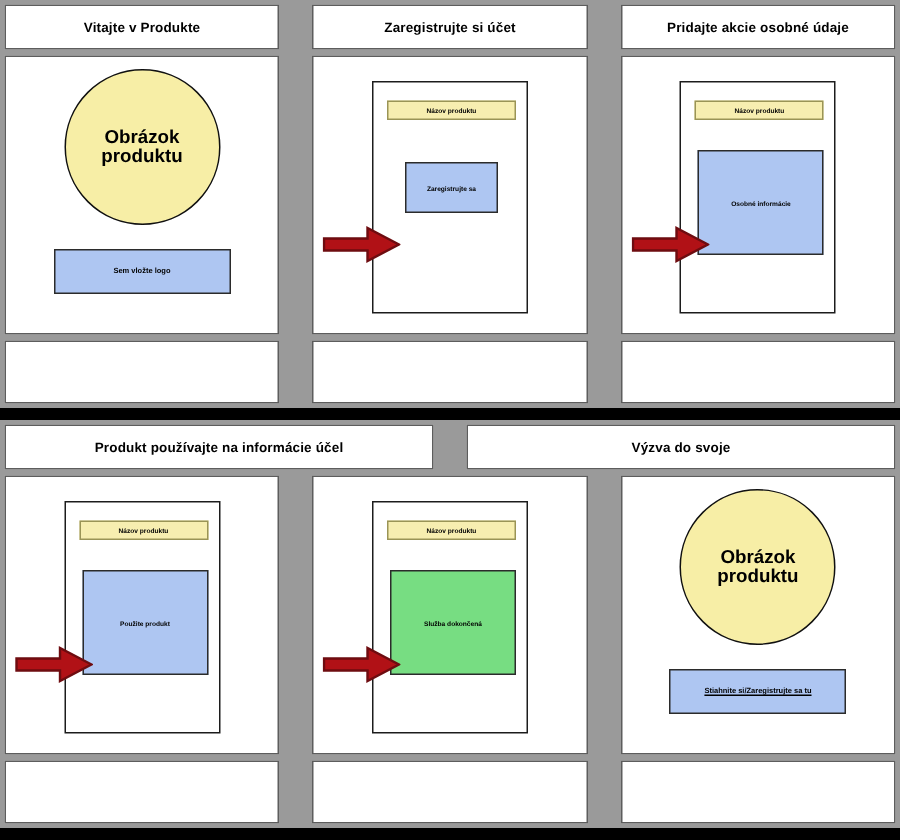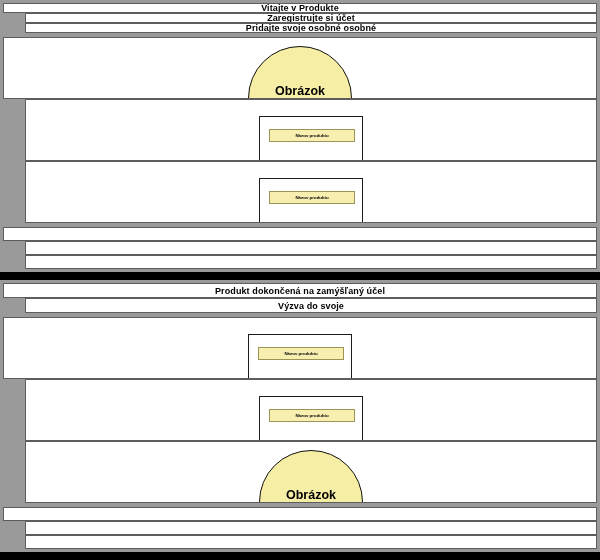--- a/index.html
+++ b/index.html
@@ -38,21 +38,21 @@
     top: 3px;
     right: 3px;
     bottom: 3px;
     display: flex;
     flex-direction: column;
   }
 
   
   .strip {
     display: flex;
-    flex-direction: column;
+    flex-direction: row;
     width: 100%;
     box-sizing: border-box;
   }
   .strip.header-strip  { height: 30px; }
   .strip.body-strip    { flex: 1 1 auto; }
   .strip.footer-strip  { height: 42px; }
 
   .strip-gap { height: 4px; flex: none; background: #9a9a9a; }
 
   .cell {
@@ -216,21 +216,21 @@
     <div class="page-inner">
 
       <div class="strip header-strip">
         <div class="cell header-cell">
           <div class="header-title">Vitajte v Produkte</div>
         </div>
         <div class="cell header-cell">
           <div class="header-title">Zaregistrujte si účet</div>
         </div>
         <div class="cell header-cell">
-          <div class="header-title">Pridajte svoje osobné osobné</div>
+          <div class="header-title">Pridajte akcie osobné údaje</div>
         </div>
       </div>
 
       <div class="strip-gap"></div>
 
       <div class="strip body-strip">
 
         <div class="cell body-cell">
           <div class="scene">
             <div class="circle">
@@ -289,21 +289,21 @@
       </div>
 
     </div>
   </div>
 
   <div class="page row-bottom">
     <div class="page-inner">
 
       <div class="strip header-strip">
         <div class="cell header-cell">
-          <div class="header-title">Produkt dokončená na zamýšľaný účel</div>
+          <div class="header-title">Produkt používajte na informácie účel</div>
         </div>
         <div class="cell header-cell">
           <div class="header-title">Výzva do svoje</div>
         </div>
       </div>
 
       <div class="strip-gap"></div>
 
       <div class="strip body-strip">
 

